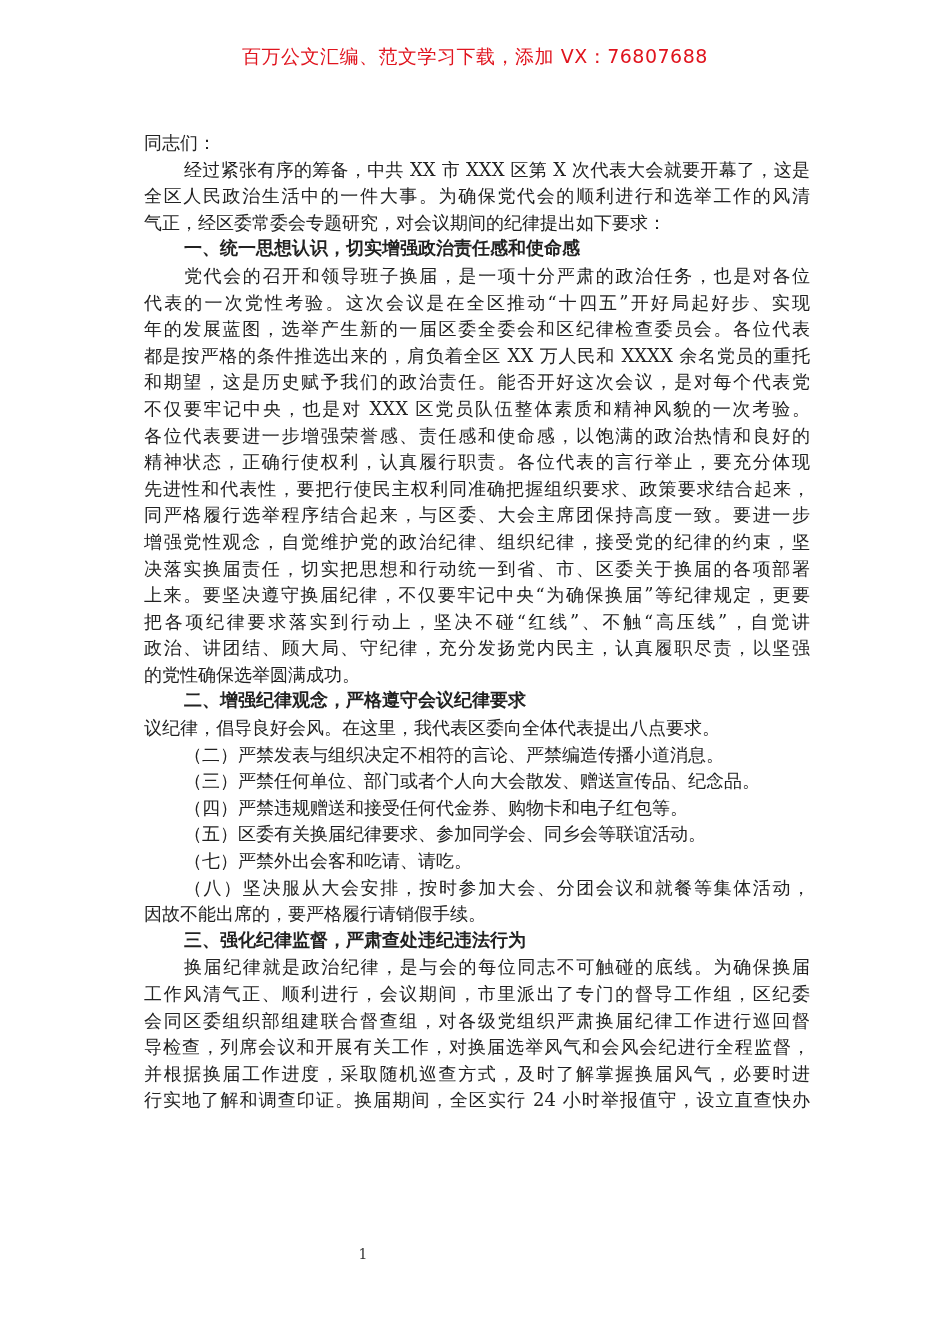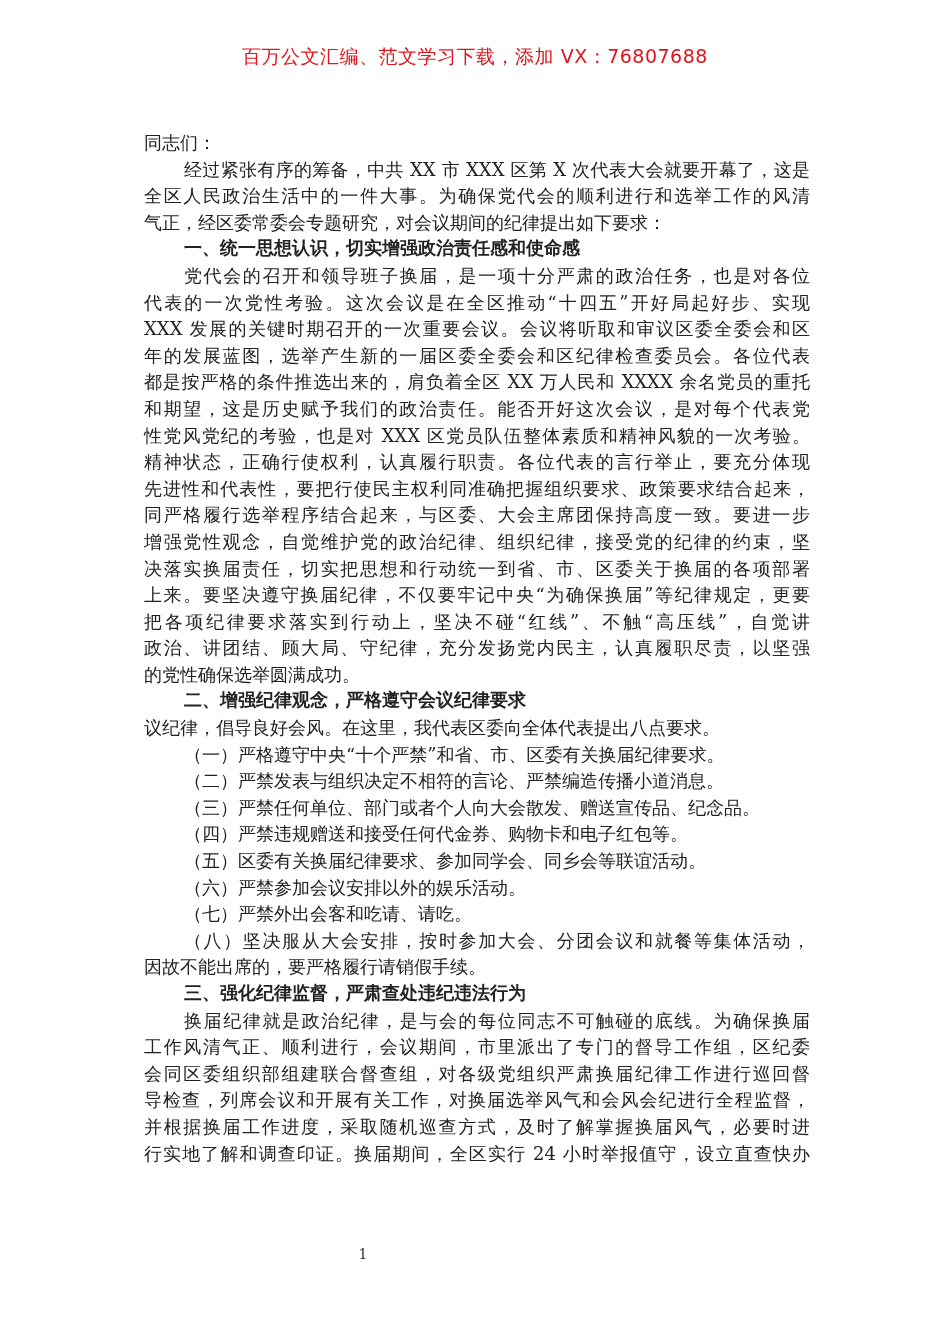--- a/index.html
+++ b/index.html
@@ -35,43 +35,41 @@
   <div class="body-text">
     <div class="line last">同志们：</div>
 
     <div class="line indent">经过紧张有序的筹备，中共 XX 市 XXX 区第 X 次代表大会就要开幕了，这是</div>
     <div class="line">全区人民政治生活中的一件大事。为确保党代会的顺利进行和选举工作的风清</div>
     <div class="line last">气正，经区委常委会专题研究，对会议期间的纪律提出如下要求：</div>
 
     <div class="line heading">一、统一思想认识，切实增强政治责任感和使命感</div>
     <div class="line indent">党代会的召开和领导班子换届，是一项十分严肃的政治任务，也是对各位</div>
     <div class="line">代表的一次党性考验。这次会议是在全区推动“十四五”开好局起好步、实现</div>
-    <div class="line">XXX 发展的关键时期召开的一次重要会议。会议将听取和审议区委全委会和区</div>
     <div class="line">年的发展蓝图，选举产生新的一届区委全委会和区纪律检查委员会。各位代表</div>
     <div class="line">都是按严格的条件推选出来的，肩负着全区 XX 万人民和 XXXX 余名党员的重托</div>
     <div class="line">和期望，这是历史赋予我们的政治责任。能否开好这次会议，是对每个代表党</div>
-    <div class="line">性党风党纪的考验，也是对 XXX 区党员队伍整体素质和精神风貌的一次考验。</div>
+    <div class="line">不仅要牢记中央，也是对 XXX 区党员队伍整体素质和精神风貌的一次考验。</div>
+    <div class="line">各位代表要进一步增强荣誉感、责任感和使命感，以饱满的政治热情和良好的</div>
     <div class="line">精神状态，正确行使权利，认真履行职责。各位代表的言行举止，要充分体现</div>
     <div class="line">先进性和代表性，要把行使民主权利同准确把握组织要求、政策要求结合起来，</div>
     <div class="line">同严格履行选举程序结合起来，与区委、大会主席团保持高度一致。要进一步</div>
     <div class="line">增强党性观念，自觉维护党的政治纪律、组织纪律，接受党的纪律的约束，坚</div>
     <div class="line">决落实换届责任，切实把思想和行动统一到省、市、区委关于换届的各项部署</div>
     <div class="line">上来。要坚决遵守换届纪律，不仅要牢记中央“为确保换届”等纪律规定，更要</div>
     <div class="line">把各项纪律要求落实到行动上，坚决不碰“红线”、不触“高压线”，自觉讲</div>
     <div class="line">政治、讲团结、顾大局、守纪律，充分发扬党内民主，认真履职尽责，以坚强</div>
     <div class="line last">的党性确保选举圆满成功。</div>
 
     <div class="line heading">二、增强纪律观念，严格遵守会议纪律要求</div>
     <div class="line last">议纪律，倡导良好会风。在这里，我代表区委向全体代表提出八点要求。</div>
-    <div class="line item">（一）严格遵守中央“十个严禁”和省、市、区委有关换届纪律要求。</div>
     <div class="line item">（二）严禁发表与组织决定不相符的言论、严禁编造传播小道消息。</div>
     <div class="line item">（三）严禁任何单位、部门或者个人向大会散发、赠送宣传品、纪念品。</div>
     <div class="line item">（四）严禁违规赠送和接受任何代金券、购物卡和电子红包等。</div>
     <div class="line item">（五）区委有关换届纪律要求、参加同学会、同乡会等联谊活动。</div>
-    <div class="line item">（六）严禁参加会议安排以外的娱乐活动。</div>
     <div class="line item">（七）严禁外出会客和吃请、请吃。</div>
     <div class="line indent">（八）坚决服从大会安排，按时参加大会、分团会议和就餐等集体活动，</div>
     <div class="line last">因故不能出席的，要严格履行请销假手续。</div>
 
     <div class="line heading">三、强化纪律监督，严肃查处违纪违法行为</div>
     <div class="line indent">换届纪律就是政治纪律，是与会的每位同志不可触碰的底线。为确保换届</div>
     <div class="line">工作风清气正、顺利进行，会议期间，市里派出了专门的督导工作组，区纪委</div>
     <div class="line">会同区委组织部组建联合督查组，对各级党组织严肃换届纪律工作进行巡回督</div>
     <div class="line">导检查，列席会议和开展有关工作，对换届选举风气和会风会纪进行全程监督，</div>
     <div class="line">并根据换届工作进度，采取随机巡查方式，及时了解掌握换届风气，必要时进</div>

